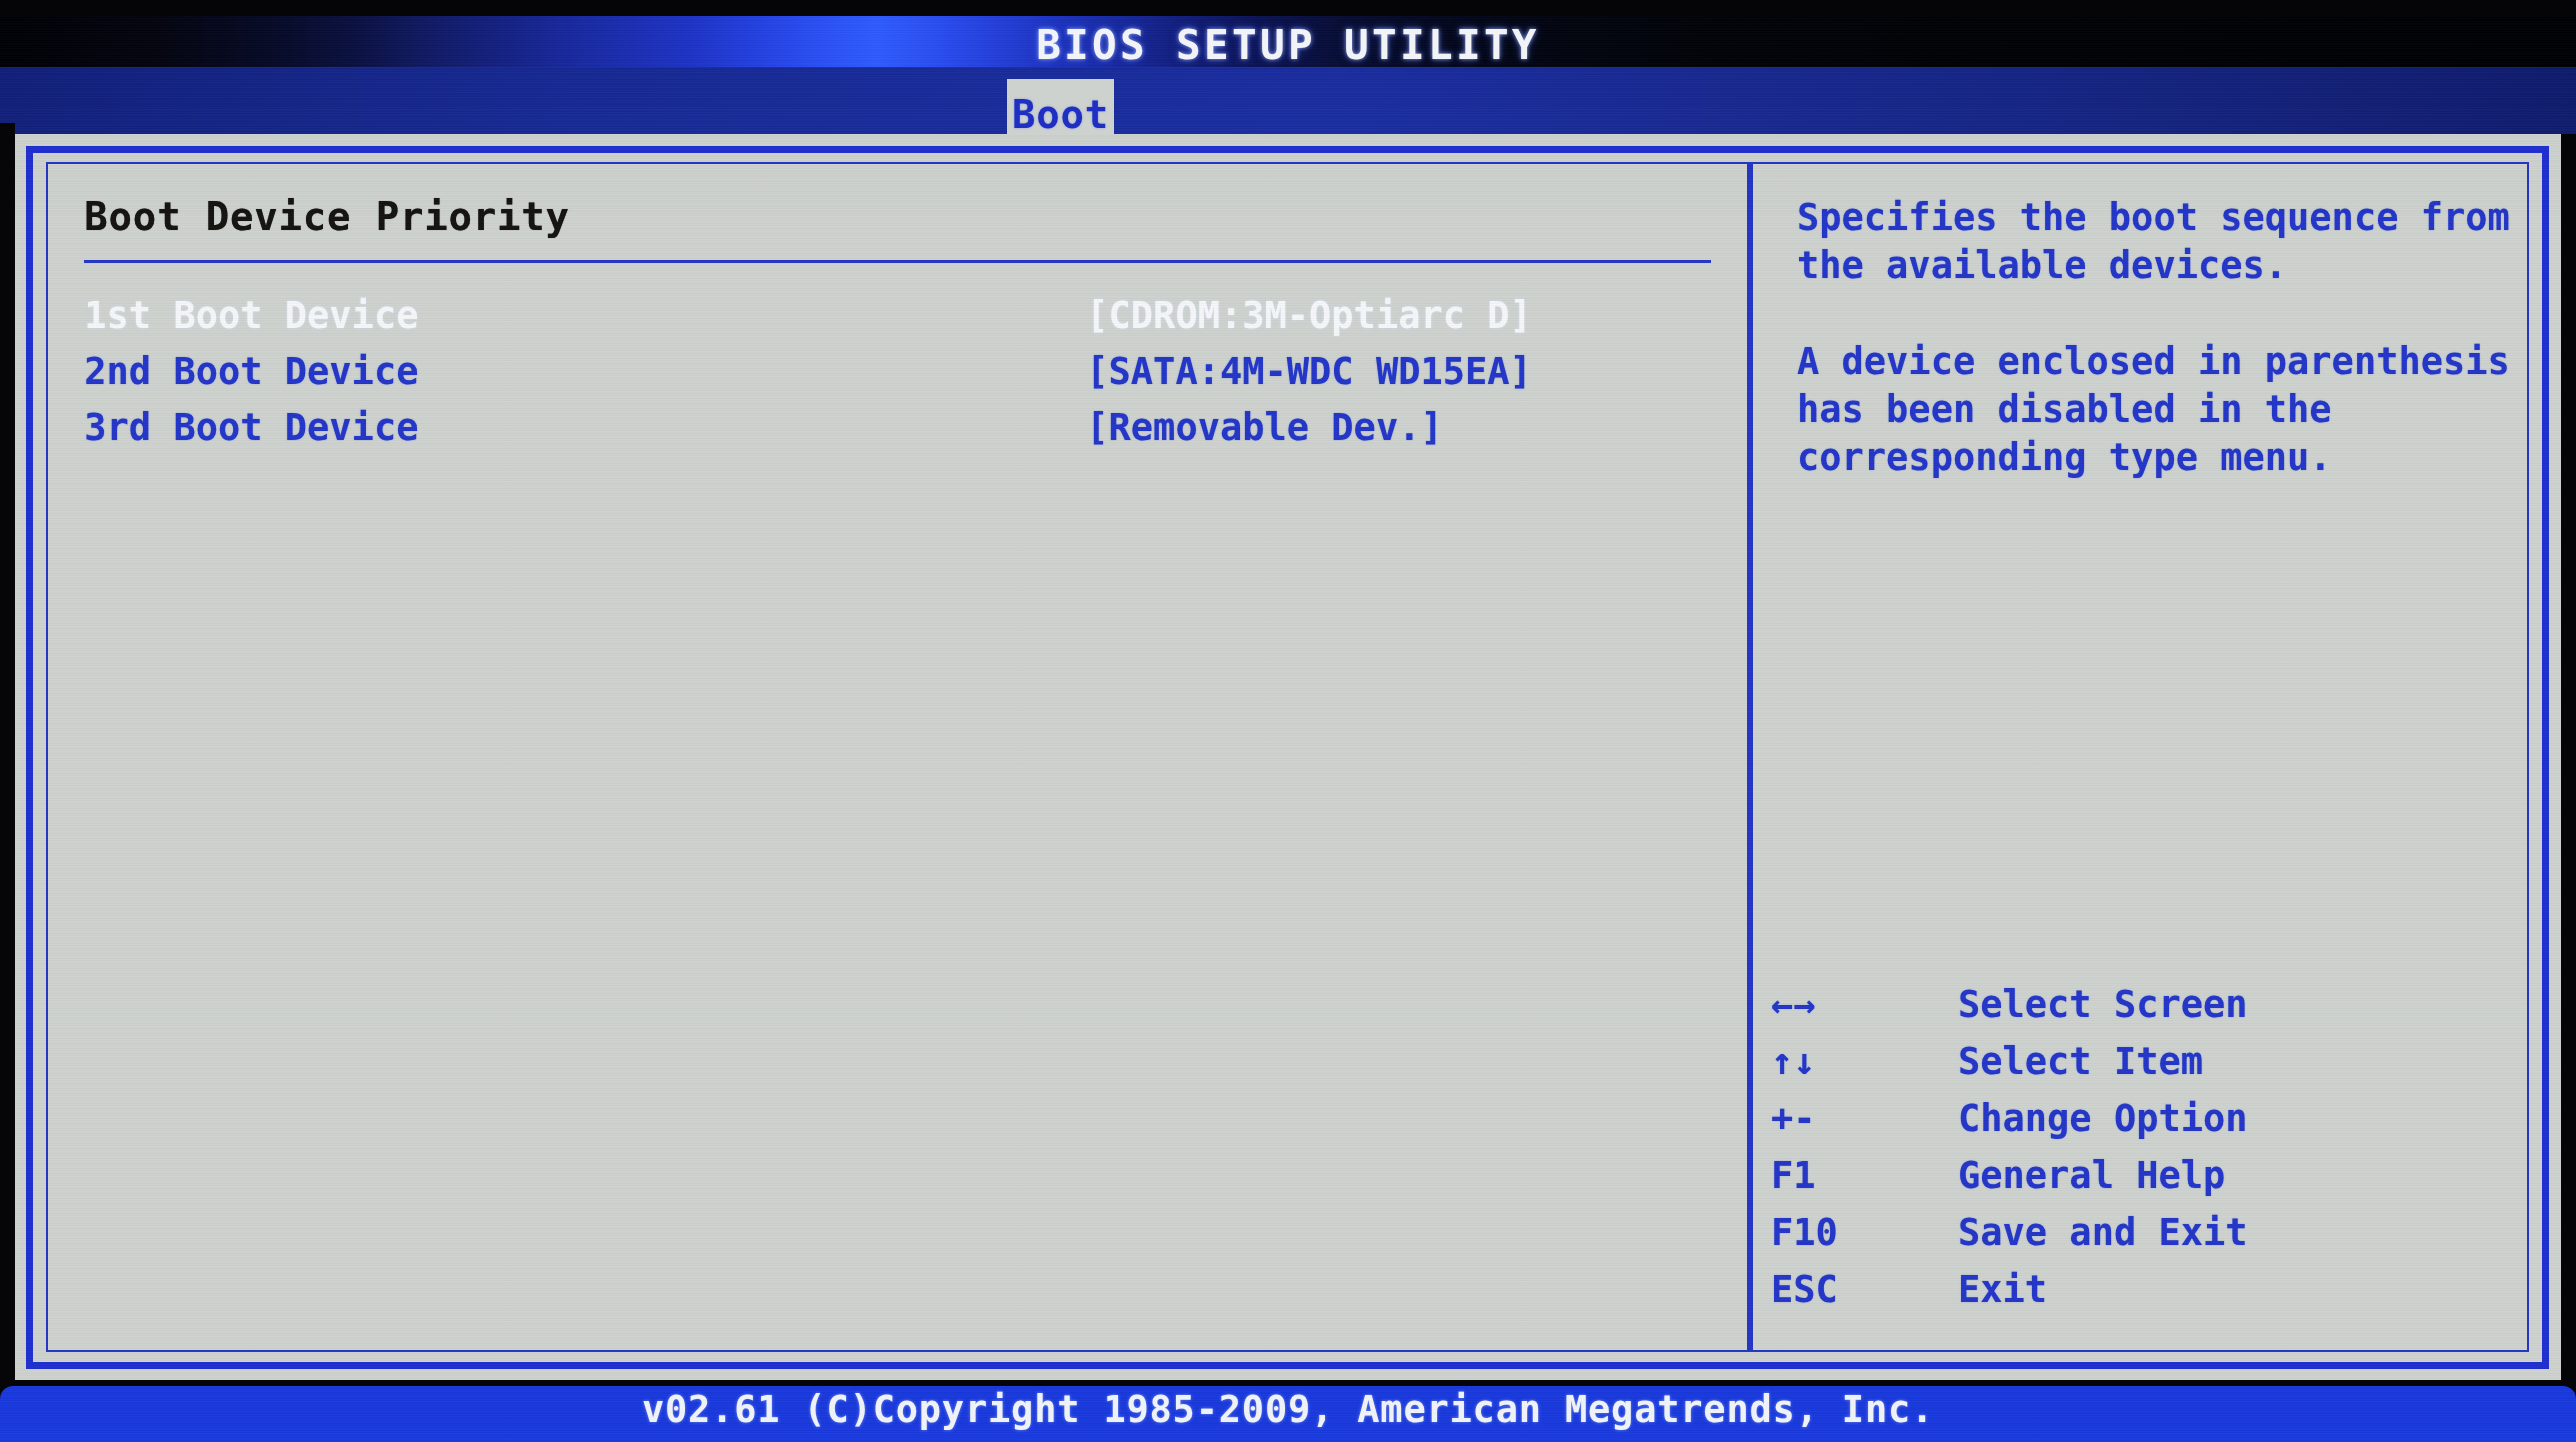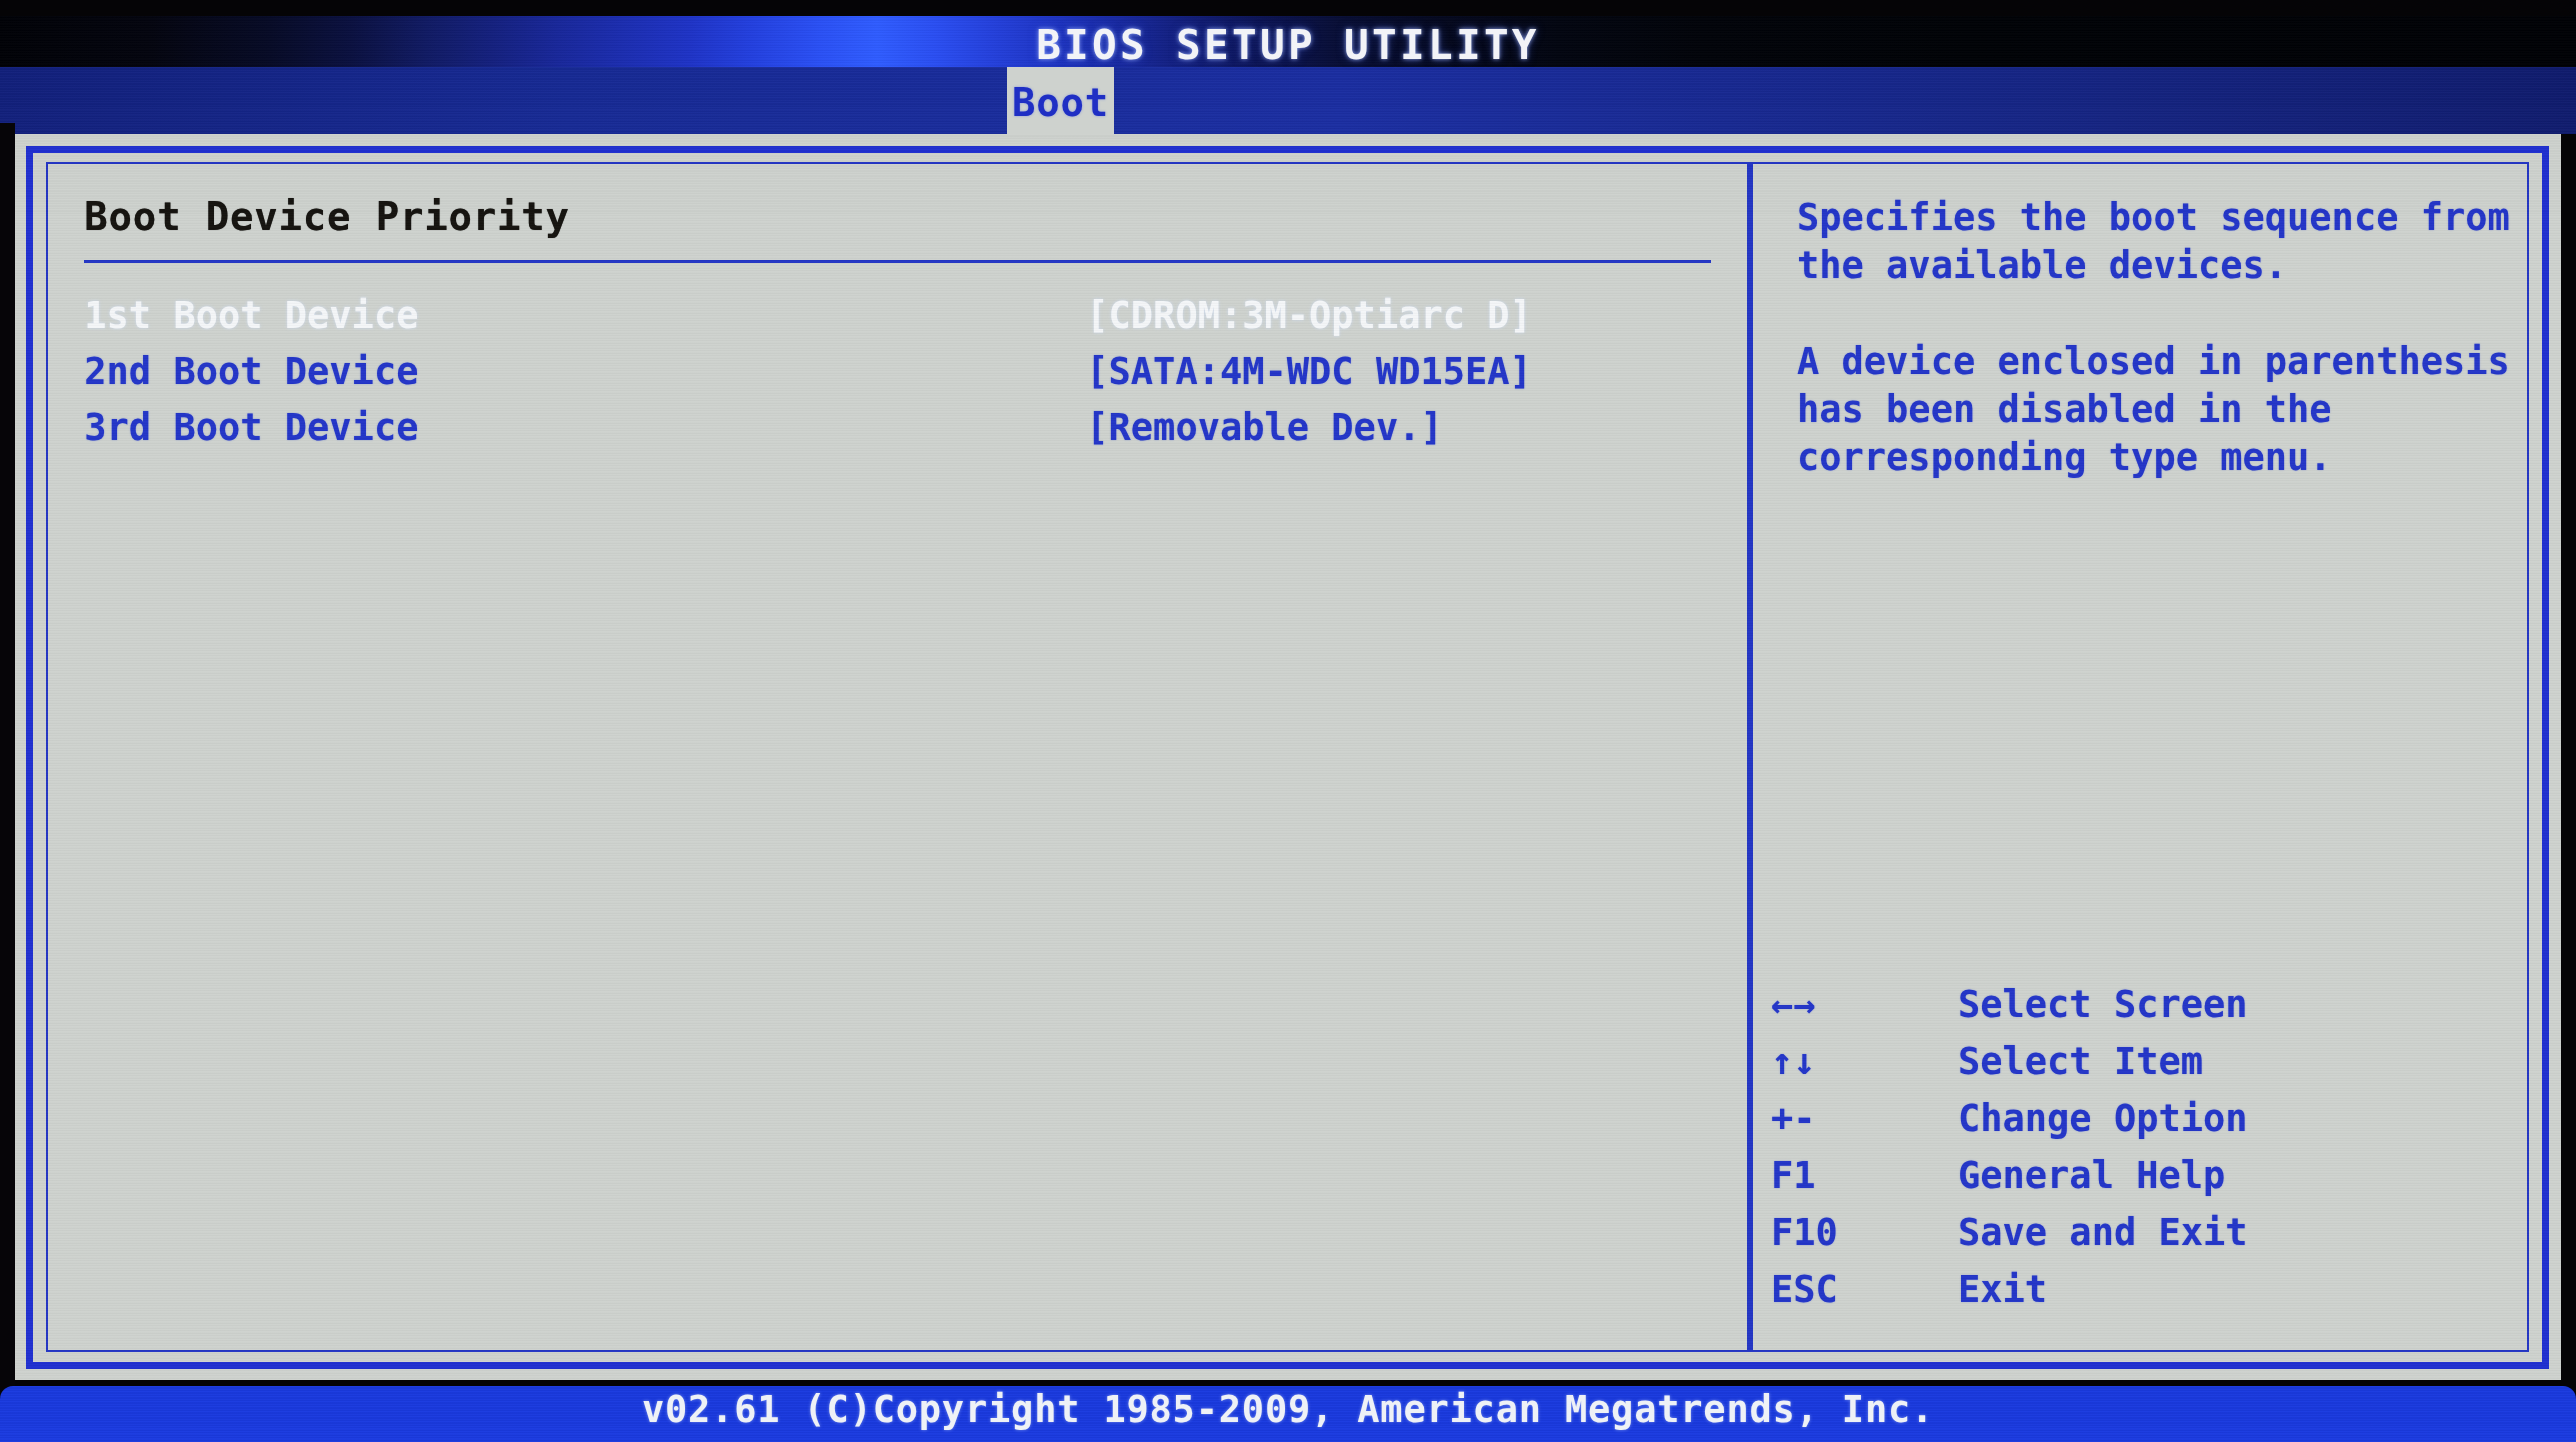--- a/index.html
+++ b/index.html
@@ -102,21 +102,21 @@
     background: repeating-linear-gradient(
       to bottom,
       rgba(255,255,255,0.02) 0px,
       rgba(255,255,255,0.02) 0.8px,
       rgba(0,0,0,0.04) 1.6px,
       rgba(0,0,0,0.04) 2.5px);
     pointer-events: none;
   }
   .tab {
     position: absolute;
-    top: 0;
+    top: 12px;
     height: 67px;
     line-height: 71px;
     font-size: 39px;
     font-weight: bold;
     padding: 0 4.9px;
     letter-spacing: 0.8px;
     z-index: 2;
     font-family: "DejaVu Sans Mono", "Liberation Mono", monospace;
   }
   .tab.active {

